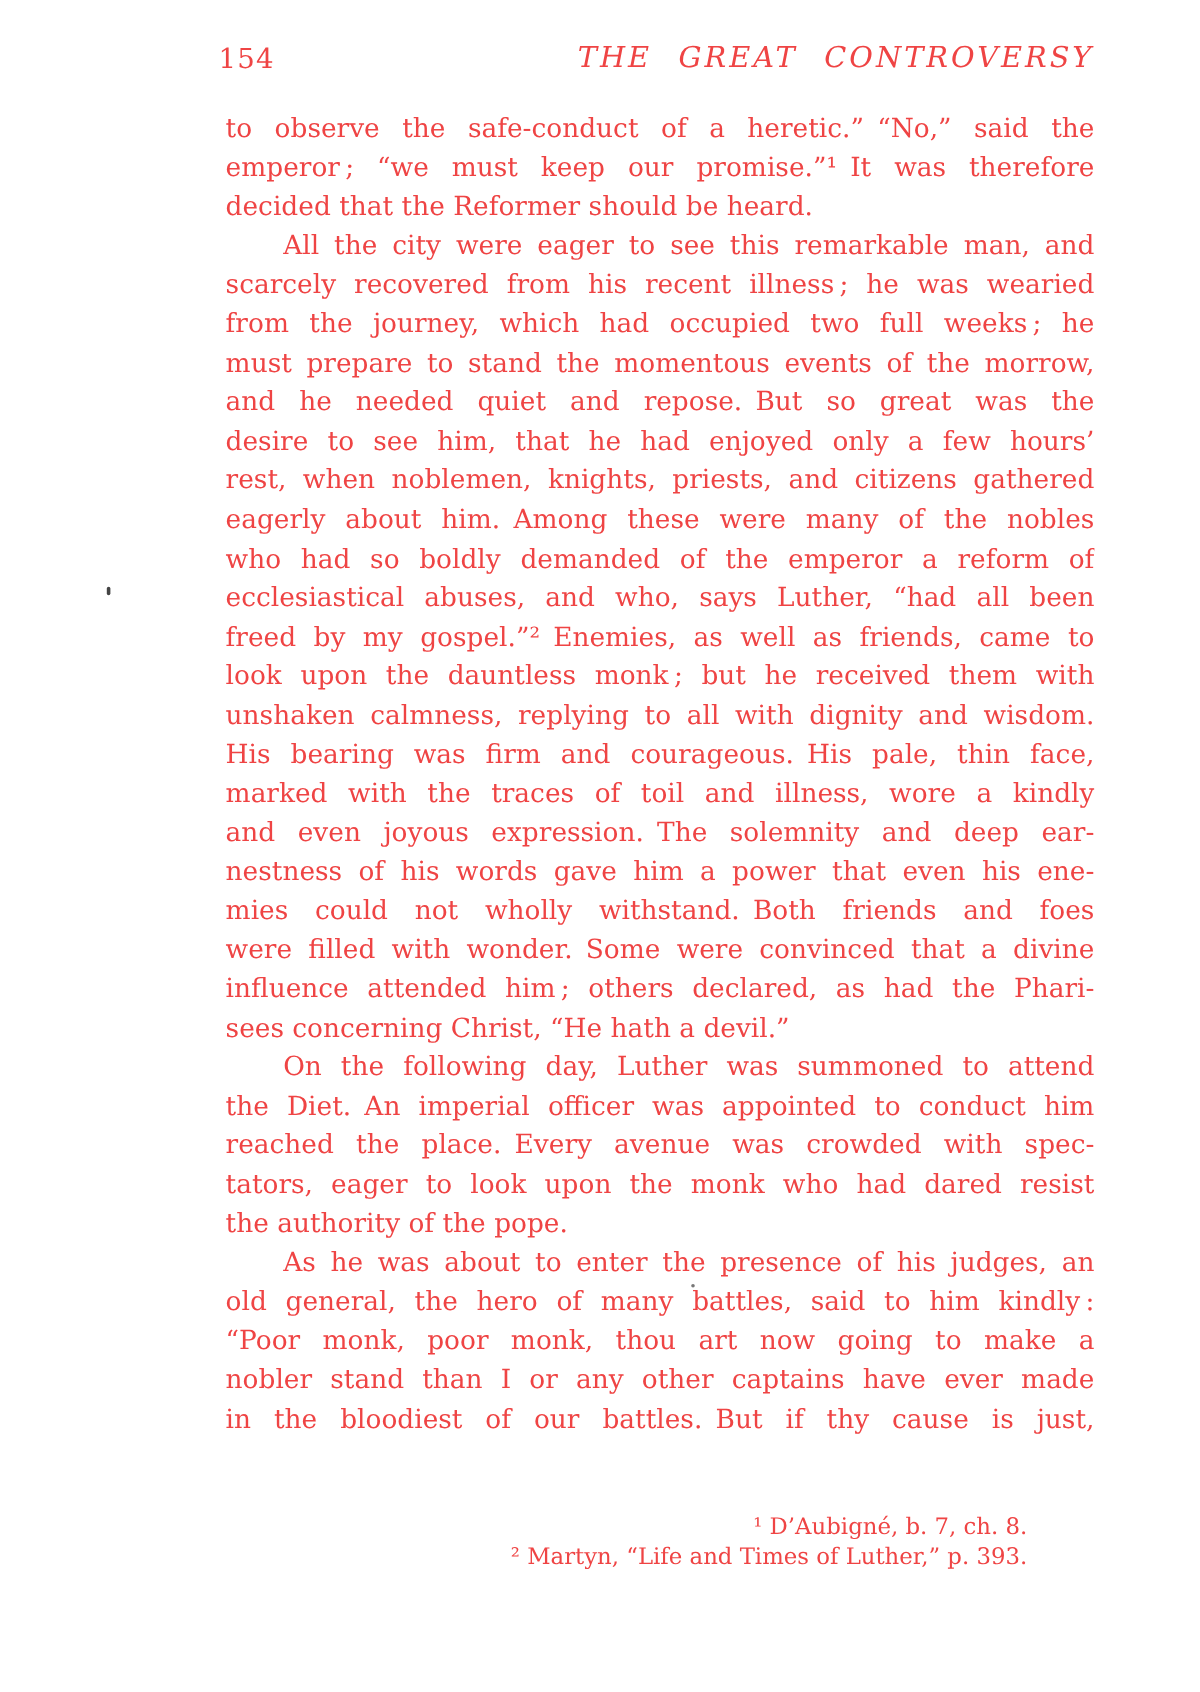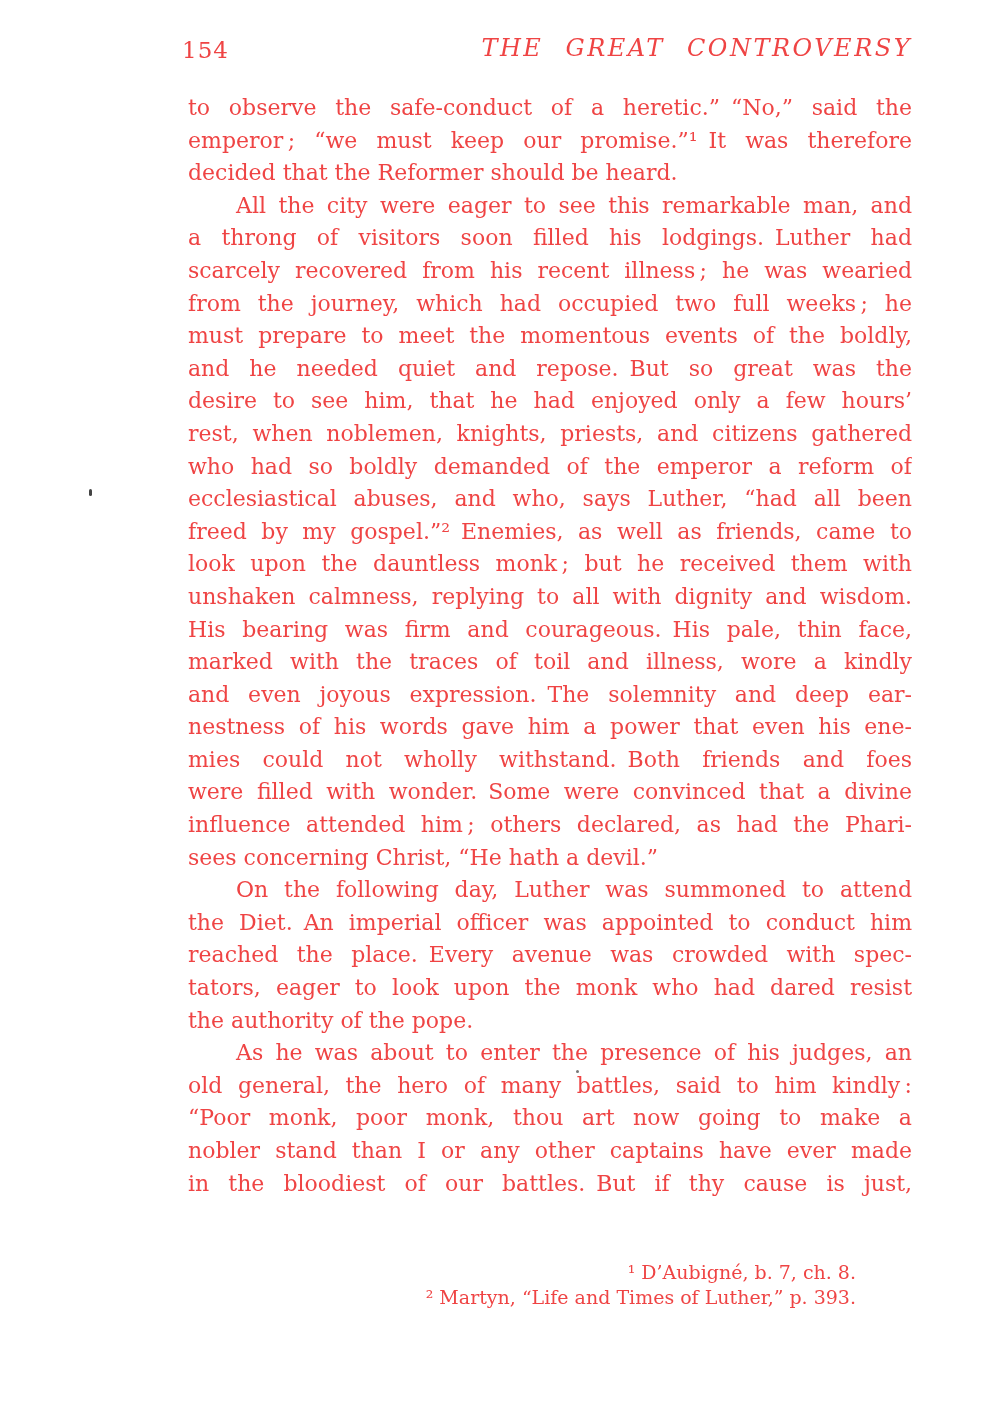--- a/index.html
+++ b/index.html
@@ -98,27 +98,27 @@
 
   <main class="body-block">
 
   <div class="para">
         <div class="line j">to observe the safe-conduct of a heretic.” “No,” said the</div>
         <div class="line j">emperor ; “we must keep our promise.”¹ It was therefore</div>
         <div class="line end">decided that the Reformer should be heard.</div>
       </div>
       <div class="para">
         <div class="line j indent">All the city were eager to see this remarkable man, and</div>
-        <div class="line j">a throng of visitors soon filled his lodgings. Luther had</div>
         <div class="line j">scarcely recovered from his recent illness ; he was wearied</div>
         <div class="line j">from the journey, which had occupied two full weeks ; he</div>
-        <div class="line j">must prepare to meet the momentous events of the boldly,</div>
+        <div class="line j">must prepare to stand the momentous events of the morrow,</div>
         <div class="line j">and he needed quiet and repose. But so great was the</div>
         <div class="line j">desire to see him, that he had enjoyed only a few hours’</div>
         <div class="line j">rest, when noblemen, knights, priests, and citizens gathered</div>
+        <div class="line j">eagerly about him. Among these were many of the nobles</div>
         <div class="line j">who had so boldly demanded of the emperor a reform of</div>
         <div class="line j">ecclesiastical abuses, and who, says Luther, “had all been</div>
         <div class="line j">freed by my gospel.”² Enemies, as well as friends, came to</div>
         <div class="line j">look upon the dauntless monk ; but he received them with</div>
         <div class="line j">unshaken calmness, replying to all with dignity and wisdom.</div>
         <div class="line j">His bearing was firm and courageous. His pale, thin face,</div>
         <div class="line j">marked with the traces of toil and illness, wore a kindly</div>
         <div class="line j">and even joyous expression. The solemnity and deep ear-</div>
         <div class="line j">nestness of his words gave him a power that even his ene-</div>
         <div class="line j">mies could not wholly withstand. Both friends and foes</div>

